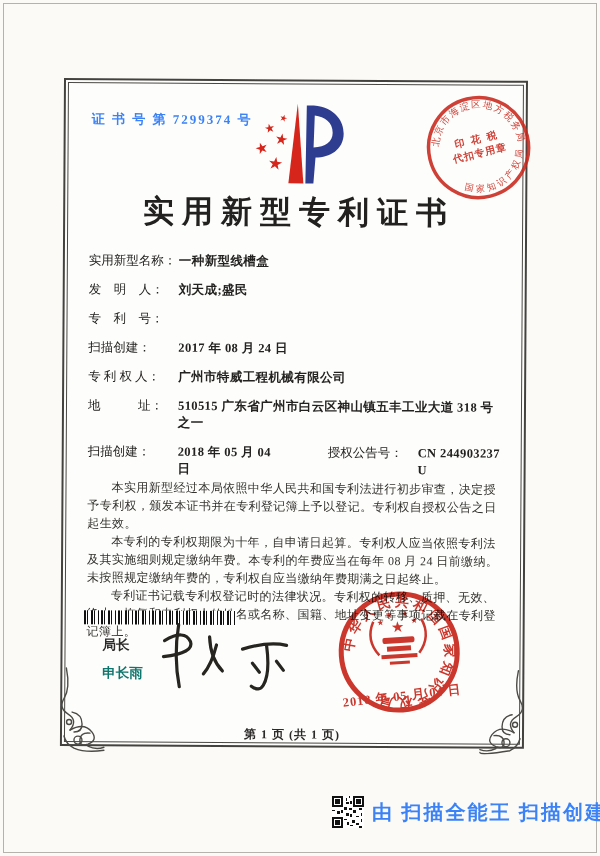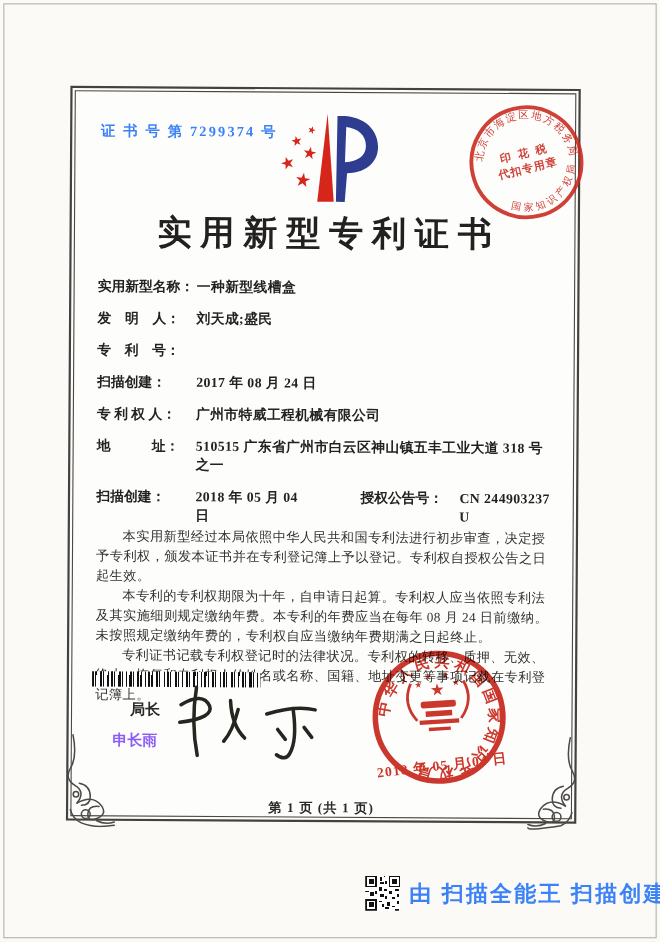--- a/index.html
+++ b/index.html
@@ -28,41 +28,41 @@
   .logo{position:absolute;left:166px;top:18px;width:132px;height:90px;}
   .tax-seal{position:absolute;left:356px;top:8px;width:114px;height:114px;opacity:.88;transform:rotate(-14deg);}
 
   .title{
     position:absolute;left:0;top:110px;width:100%;text-align:center;
     font-size:31px;font-weight:700;letter-spacing:8px;text-indent:8px;color:#222120;white-space:nowrap;
   }
 
   .fields{position:absolute;left:24px;top:172px;width:420px;font-size:12.5px;color:#232220;}
   .frow{display:flex;margin-bottom:12px;line-height:17px;}
-  .flabel{flex:0 0 90px;font-weight:700;white-space:nowrap;}
+  .flabel{flex:0 0 90px;font-weight:400;white-space:nowrap;}
   .fvalue{font-weight:600;letter-spacing:.4px;}
   .frow-grant .pair{display:flex;}
   .frow-grant .pair.second{margin-left:46px;}
 
   .paras{
     position:absolute;left:24px;top:398px;width:416px;
     font-size:12px;line-height:18px;color:#33322f;letter-spacing:.4px;font-weight:500;
   }
   .paras p{margin:0;text-indent:2em;}
 
   .barcode{
     position:absolute;left:21px;top:530px;width:153px;height:14px;
     background:repeating-linear-gradient(90deg,
       #111 0 2px,#fff 2px 3px,#111 3px 4px,#fff 4px 7px,
       #111 7px 9px,#fff 9px 10px,#111 10px 11px,#fff 11px 14px,
       #111 14px 15px,#fff 15px 17px);
   }
 
-  .sig-title{position:absolute;left:40px;top:556px;font-size:13.5px;font-weight:700;color:#2b2a28;margin-left:16px;}
-  .sig-name{position:absolute;left:40px;top:584px;font-size:13.5px;font-weight:700;color:#8b5cf6;}
+  .sig-title{position:absolute;left:40px;top:556px;font-size:13.5px;font-weight:700;color:#2b2a28;}
+  .sig-name{position:absolute;left:40px;top:584px;font-size:13.5px;font-weight:700;color:#0f766e;}
   .sig-script{position:absolute;left:92px;top:534px;width:160px;height:86px;}
 
   .office-seal{position:absolute;left:261px;top:498px;width:152px;height:152px;mix-blend-mode:multiply;opacity:.93;transform:rotate(-4deg);}
 
   .page-num{
     position:absolute;left:0;top:645px;width:100%;text-align:center;
     font-size:12px;font-weight:600;letter-spacing:1px;color:#2b2a28;
   }
 
   .flourish{position:absolute;width:54px;height:86px;}

